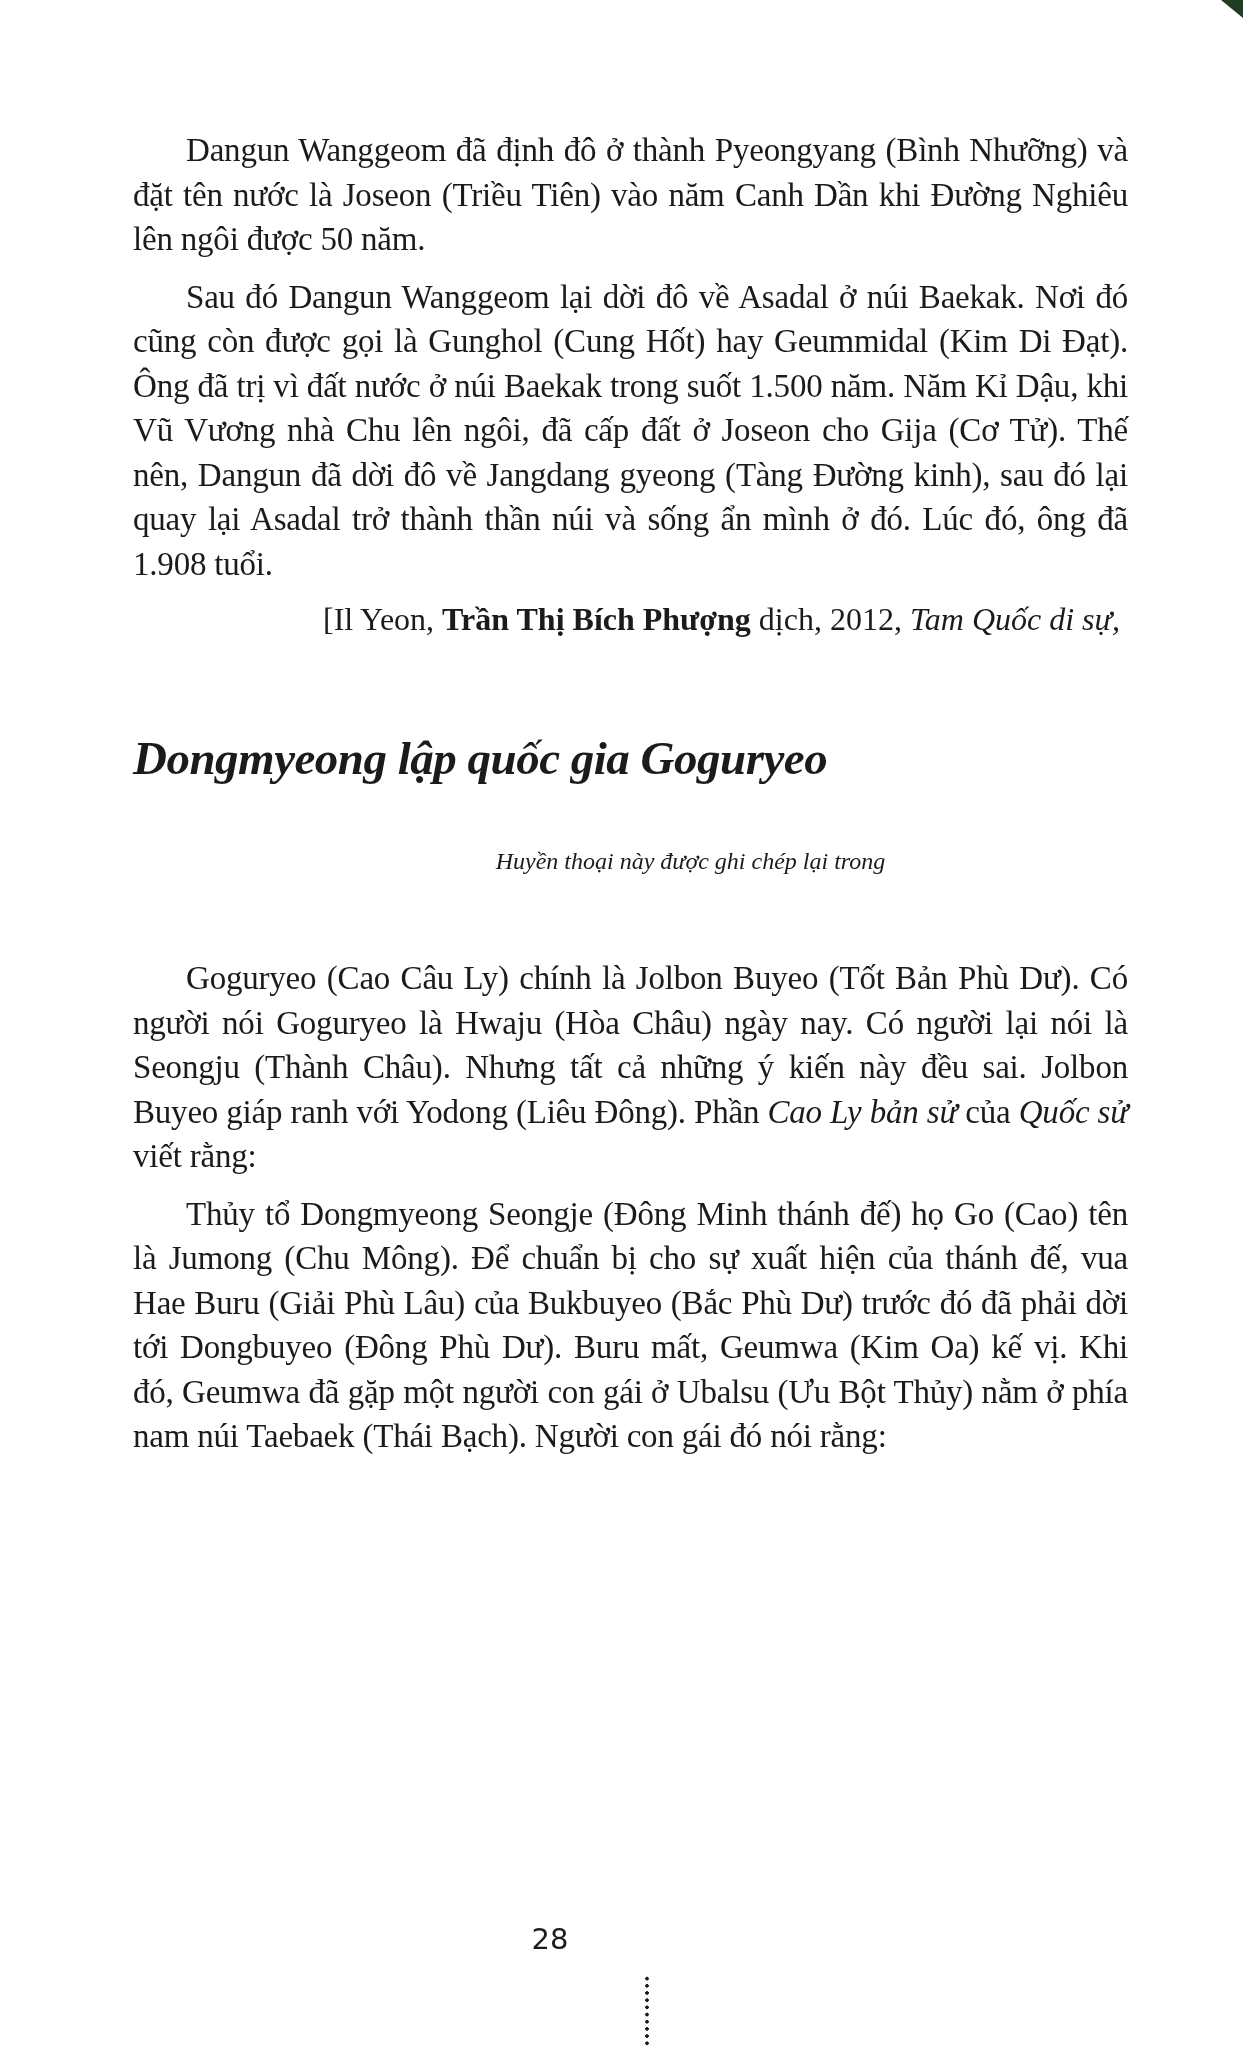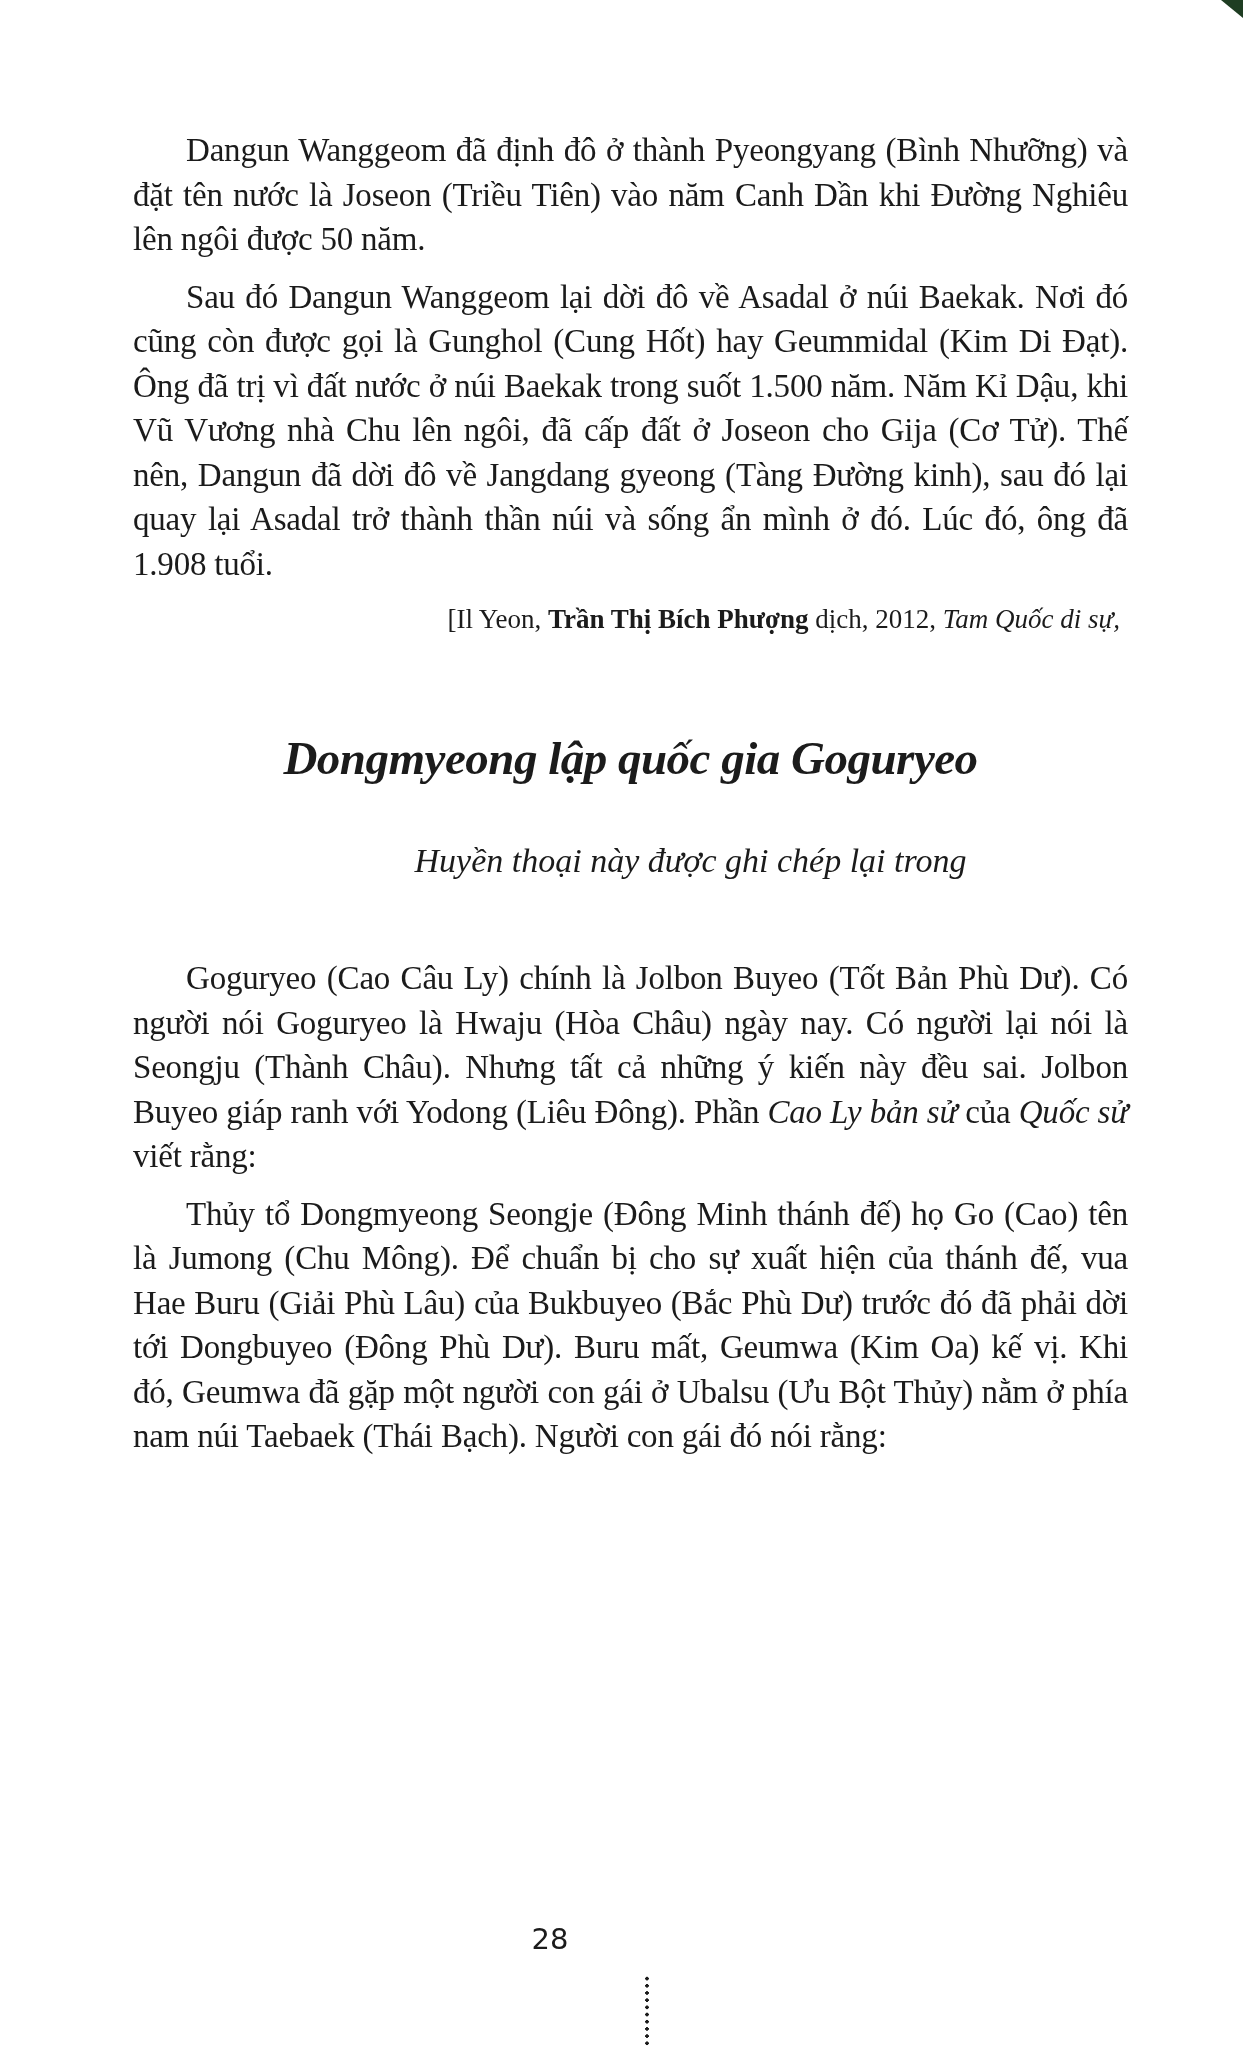--- a/index.html
+++ b/index.html
@@ -32,40 +32,40 @@
     }
     .para {
       font-size: 33px;
       line-height: 44.5px;
       text-align: justify;
       text-indent: 53px;
       margin: 0 0 13px 0;
       letter-spacing: -0.2px;
     }
     .citation {
-      font-size: 27px;
+      font-size: 32px;
       line-height: 41px;
       text-align: right;
       margin: 6px 8px 0 0;
     }
     .citation b { font-weight: bold; }
     .citation i { font-style: italic; }
     .heading {
       font-size: 47px;
       font-weight: bold;
       font-style: italic;
-      text-align: center;
+      text-align: left;
       margin: 88px 0 0 0;
       line-height: 60px;
       letter-spacing: -0.5px;
     }
     .epigraph {
       margin: 50px 0 0 0;
       text-align: center;
-      font-size: 34px;
+      font-size: 24px;
       line-height: 46px;
     }
     .epigraph .ep1 {
       display: block;
       font-style: italic;
       padding-left: 120px;
     }
     .epigraph .ep2 {
       display: block;
       padding-left: 80px;

